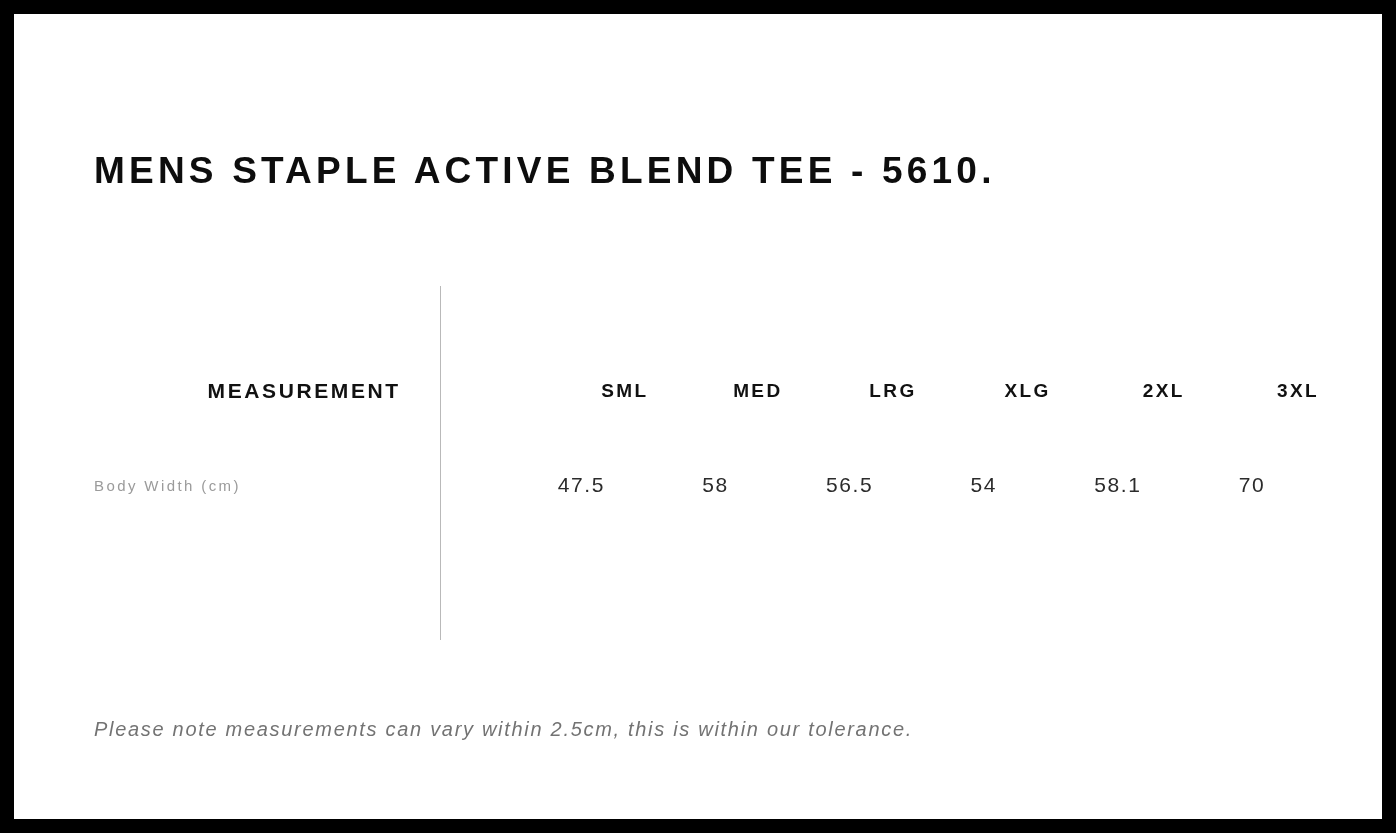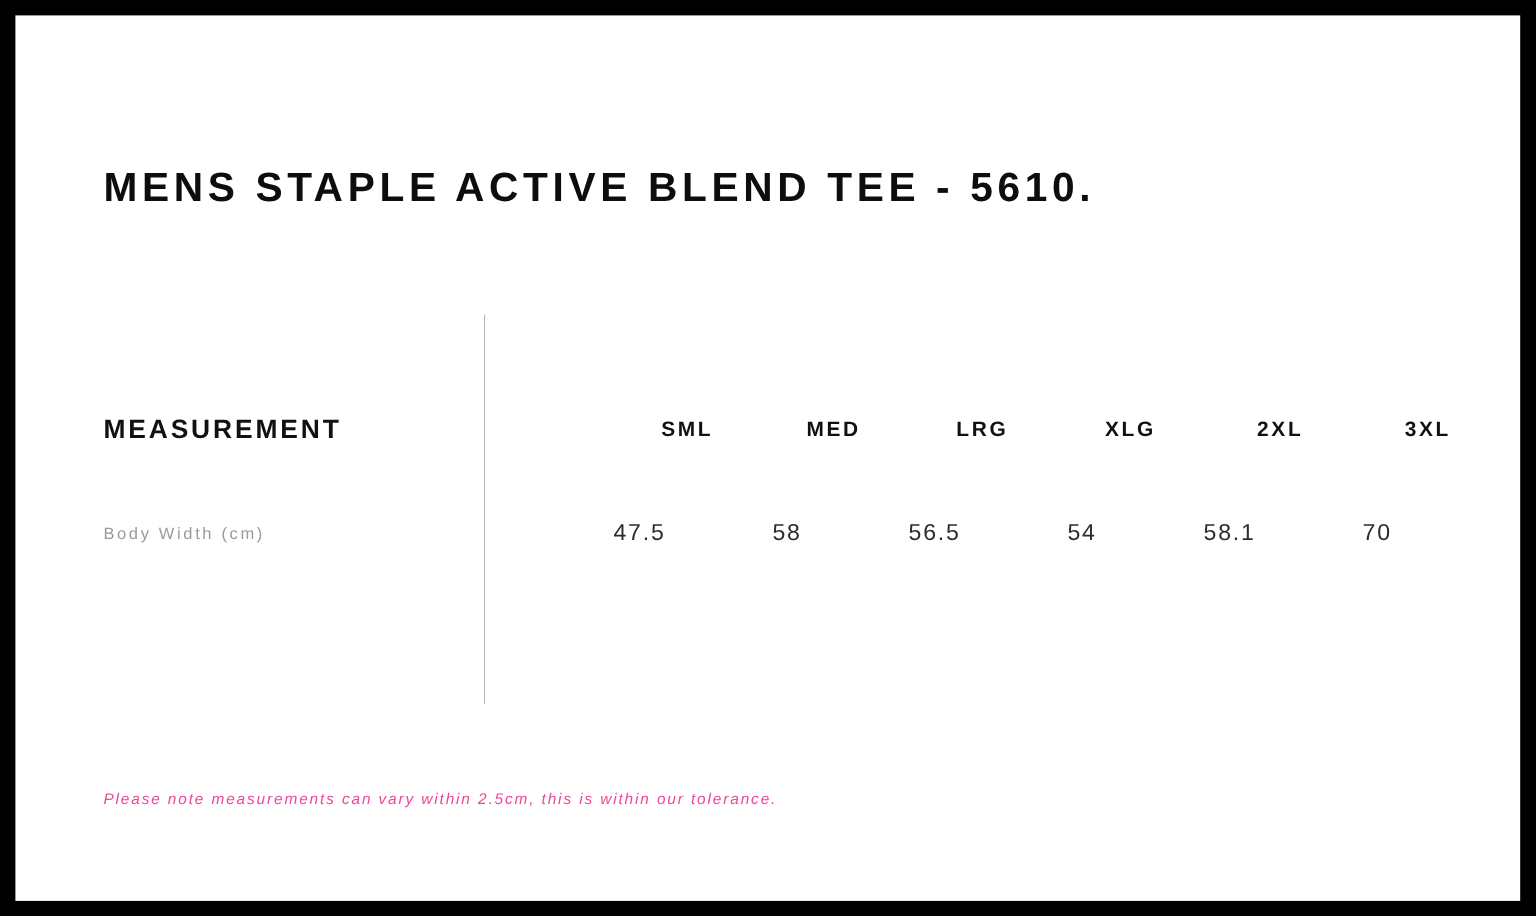--- a/index.html
+++ b/index.html
@@ -50,22 +50,22 @@
     table-layout: fixed;
   }
   table.size-table col.measure-col { width: 420px; }
   table.size-table col.size-col { width: 134px; }
   table.size-table th, table.size-table td {
     padding: 0;
     height: 94px;
     vertical-align: middle;
   }
   th.measure-head {
-    text-align: left;
-    font-size: 24px;
+    text-align: center;
+    font-size: 21px;
     font-weight: bold;
     letter-spacing: 2.6px;
     color: #111111;
     padding-left: 14px;
   }
   th.size-head {
     text-align: right;
     font-size: 19px;
     font-weight: bold;
     letter-spacing: 2.4px;
@@ -83,24 +83,24 @@
     text-align: center;
     font-size: 21px;
     font-weight: normal;
     letter-spacing: 1.6px;
     color: #2b2b2b;
   }
   .note {
     position: absolute;
     left: 80px;
     top: 704px;
-    font-size: 14px;
+    font-size: 20px;
     font-style: italic;
     letter-spacing: 1.7px;
-    color: #ec4899;
+    color: #737373;
     white-space: nowrap;
   }
 </style>
 </head>
 <body>
 
 <div class="page">
 
   <div class="title">MENS STAPLE ACTIVE BLEND TEE - 5610.</div>
 

